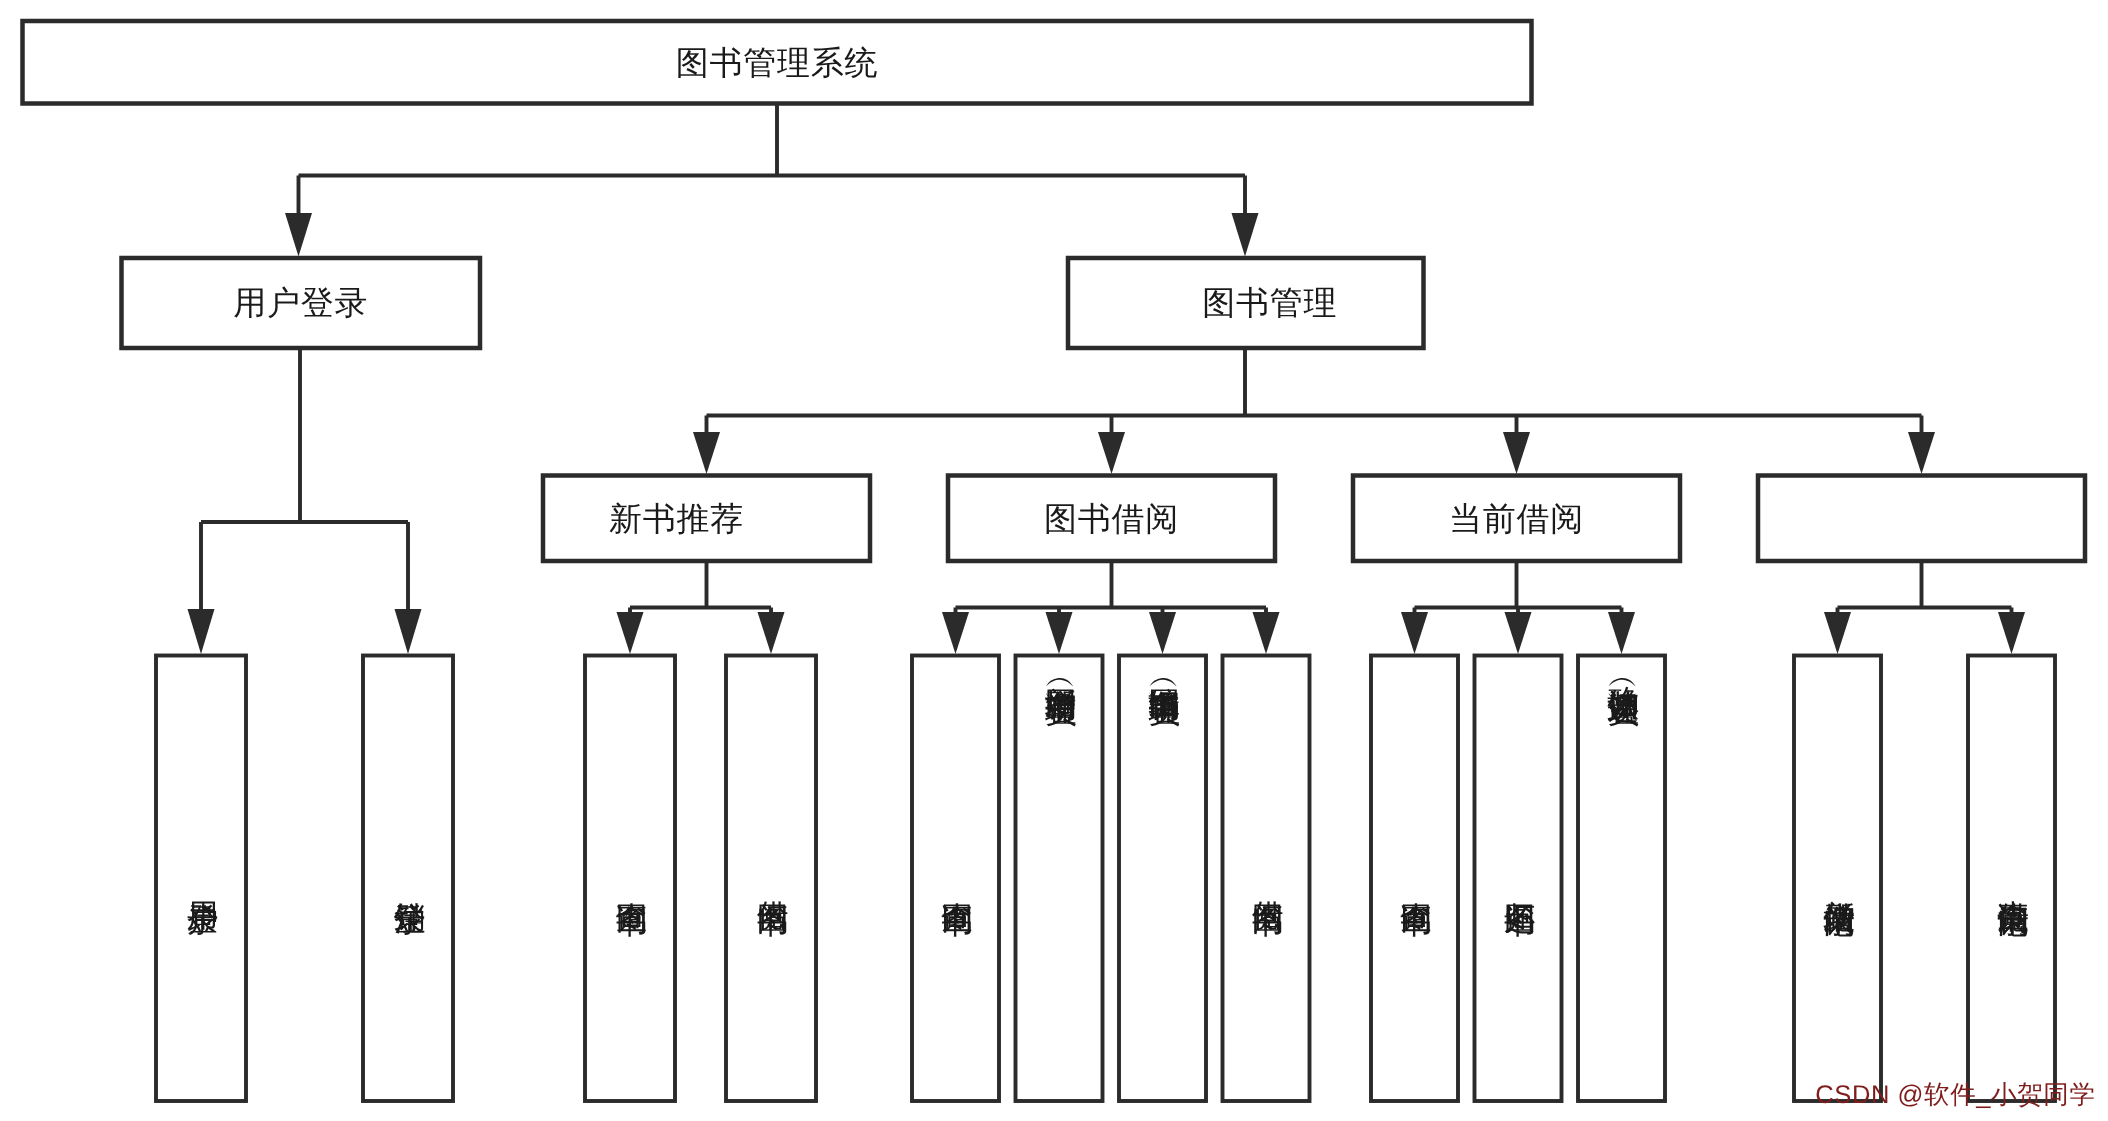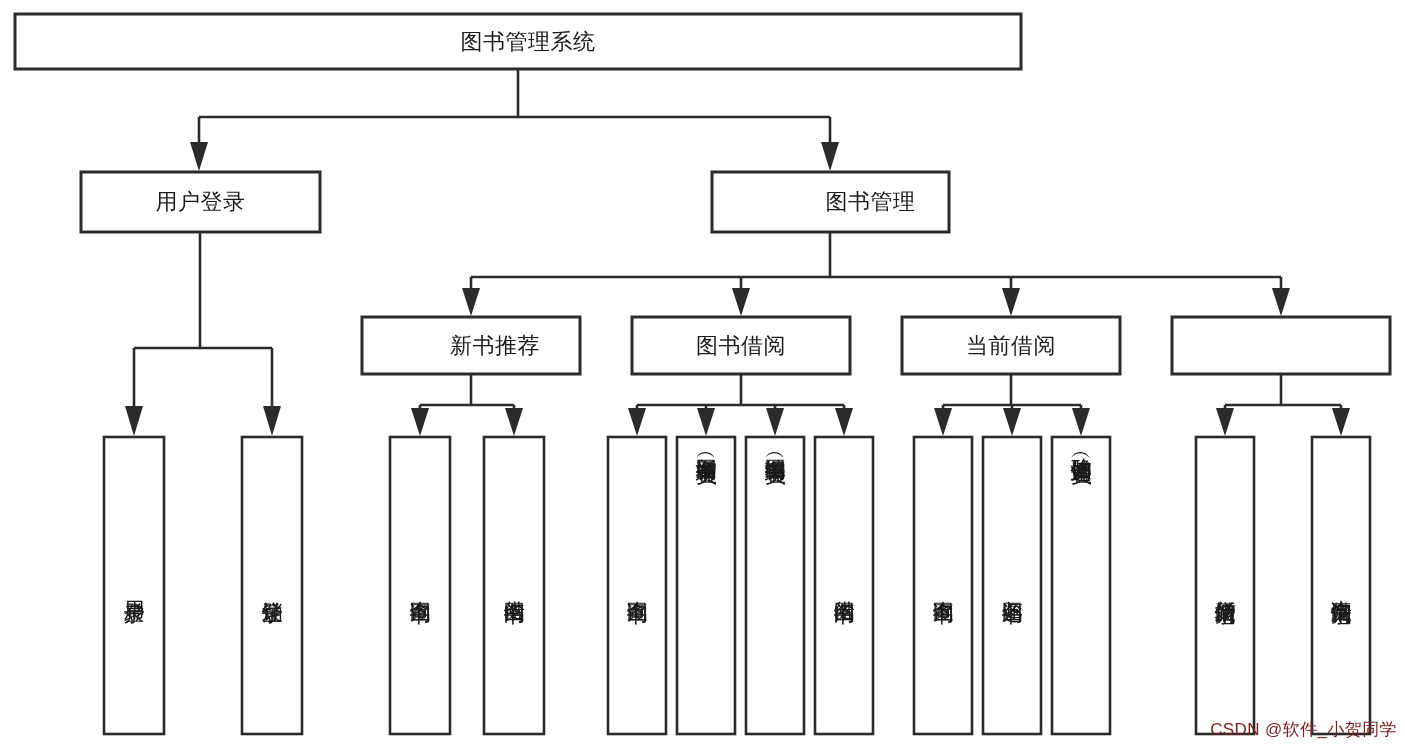--- a/index.html
+++ b/index.html
@@ -194,32 +194,32 @@
     <g>
       <path class="connector" d="M 1281 374 L 1281 405"></path>
       <path class="connector" d="M 1225 405 L 1341 405"></path>
       <path class="connector" d="M 1225 405 L 1225 412"></path>
       <path class="connector" d="M 1341 405 L 1341 412"></path>
       <polygon class="arrow-head" points="1225,436 1216,408 1234,408"></polygon>
       <polygon class="arrow-head" points="1341,436 1332,408 1350,408"></polygon>
     </g>
   </svg>
 
-  <div class="hlabel-box" style="left:15px; top:14px; width:1006px; height:55px;padding-left:10px;">
+  <div class="hlabel-box" style="left:15px; top:14px; width:1006px; height:55px;">
     <span class="hlabel-text">图书管理系统</span>
   </div>
 
   <div class="hlabel-box" style="left:81px; top:172px; width:239px; height:60px;">
     <span class="hlabel-text">用户登录</span>
   </div>
-  <div class="hlabel-box" style="left:752px; top:172px; width:237px; height:60px;">
+  <div class="hlabel-box" style="left:728px; top:172px; width:237px; height:60px;">
     <span class="hlabel-text">图书管理</span>
   </div>
 
-  <div class="hlabel-box" style="left:362px; top:317px; width:178px; height:57px;margin-left:44px;">
+  <div class="hlabel-box" style="left:362px; top:317px; width:178px; height:57px;">
     <span class="hlabel-text">新书推荐</span>
   </div>
   <div class="hlabel-box" style="left:902px; top:317px; width:218px; height:57px;">
     <span class="hlabel-text">当前借阅</span>
   </div>
   <div class="hlabel-box" style="left:632px; top:317px; width:218px; height:57px;">
     <span class="hlabel-text">图书借阅</span>
   </div>
 
   <div class="vlabel-box" style="left:104px; top:437px; width:60px; height:297px;">

